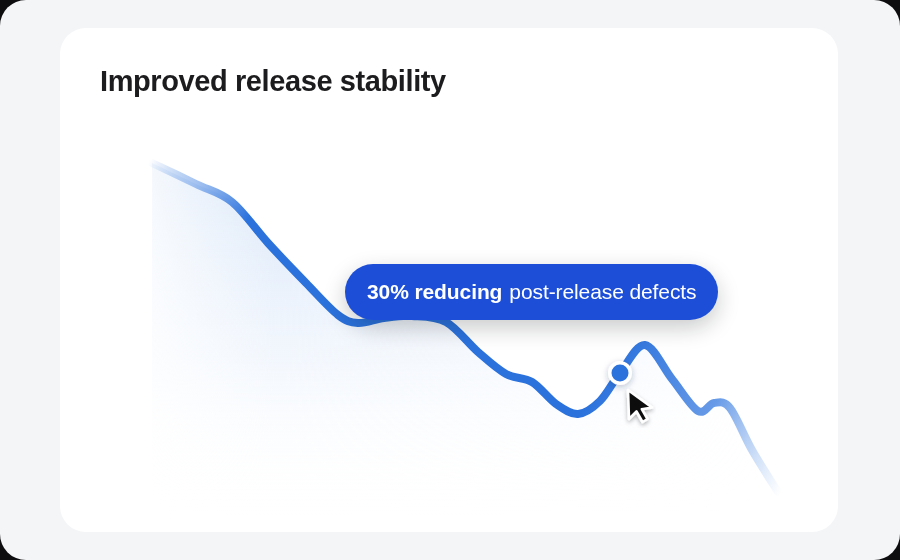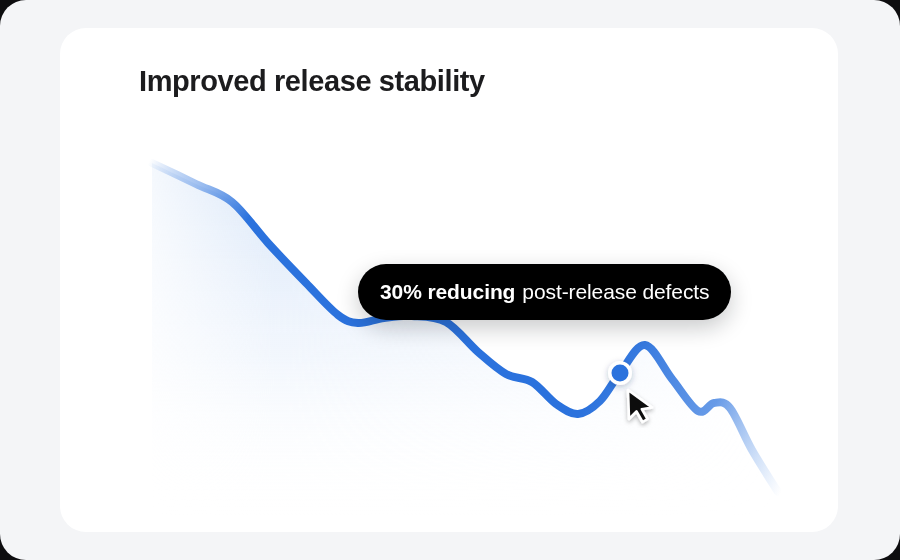--- a/index.html
+++ b/index.html
@@ -37,41 +37,40 @@
 
   #card-title {
     position: absolute;
     left: 40px;
     top: 37px;
     font-size: 29px;
     font-weight: 700;
     letter-spacing: -0.4px;
     color: #1c1c1e;
     white-space: nowrap;
-    margin-left: 39px;
   }
 
   #chart-svg {
     position: absolute;
     left: 0;
     top: 0;
     width: 900px;
     height: 560px;
     pointer-events: none;
   }
 
   #tooltip {
     position: absolute;
-    left: 358px;
+    left: 345px;
     top: 264px;
     height: 56px;
     padding: 0 22px;
     display: flex;
     align-items: center;
-    background: #000000;
+    background: #1d4ed8;
     border-radius: 28px;
     box-shadow: 0 8px 22px rgba(15,18,25,0.22);
     white-space: nowrap;
   }
   #tooltip .tip-text {
     font-size: 21px;
     color: #ffffff;
     letter-spacing: -0.1px;
   }
   #tooltip .tip-strong {

